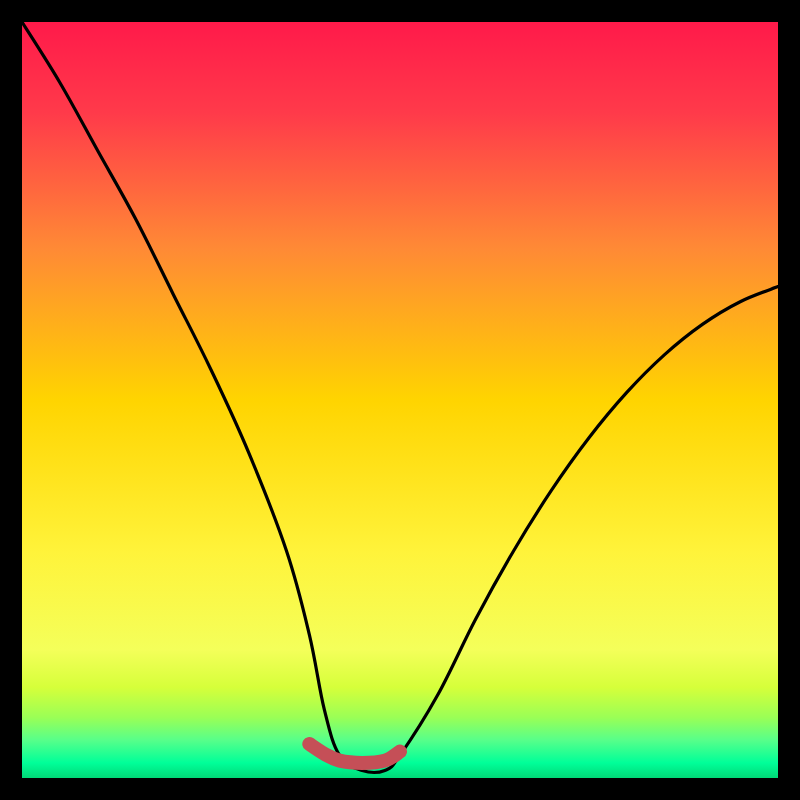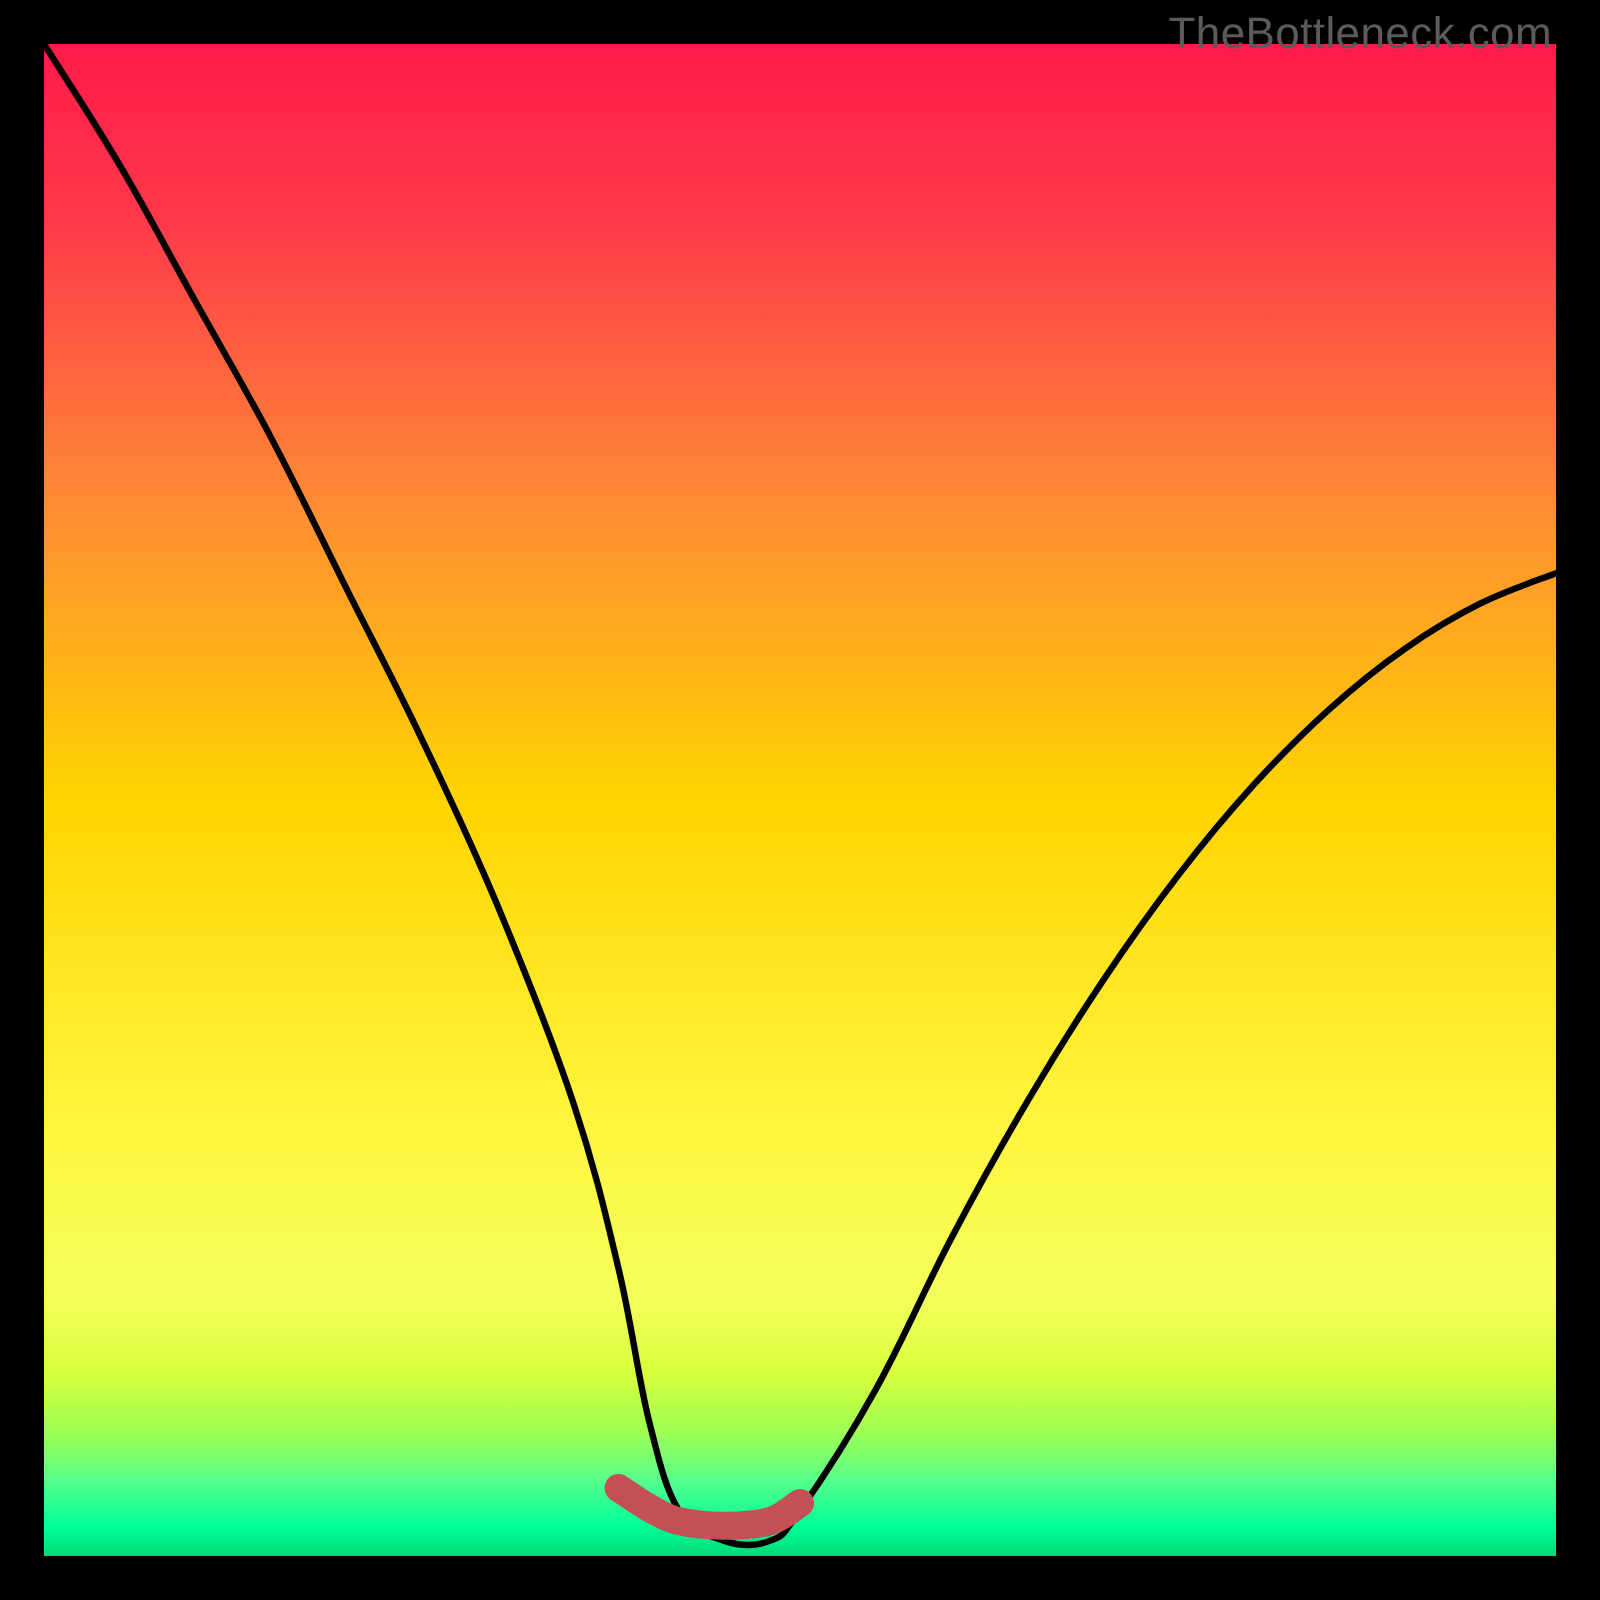--- a/index.html
+++ b/index.html
@@ -51,21 +51,20 @@
     width: 756px;
     height: 756px;
     z-index: 10;
   }
 </style>
 </head>
 <body>
 
 <div class="frame">
 
-  <div class="watermark">TheBottleneck.com</div>
 
   <div class="inner">
 
     <svg class="bg" viewBox="0 0 756 756" preserveAspectRatio="none">
       <defs>
         <linearGradient id="grad" x1="0" y1="0" x2="0" y2="1">
           <stop offset="0%" stop-color="#ff1a4a"></stop>
           <stop offset="12%" stop-color="#ff3a4a"></stop>
           <stop offset="30%" stop-color="#ff8a35"></stop>
           <stop offset="50%" stop-color="#ffd400"></stop>

